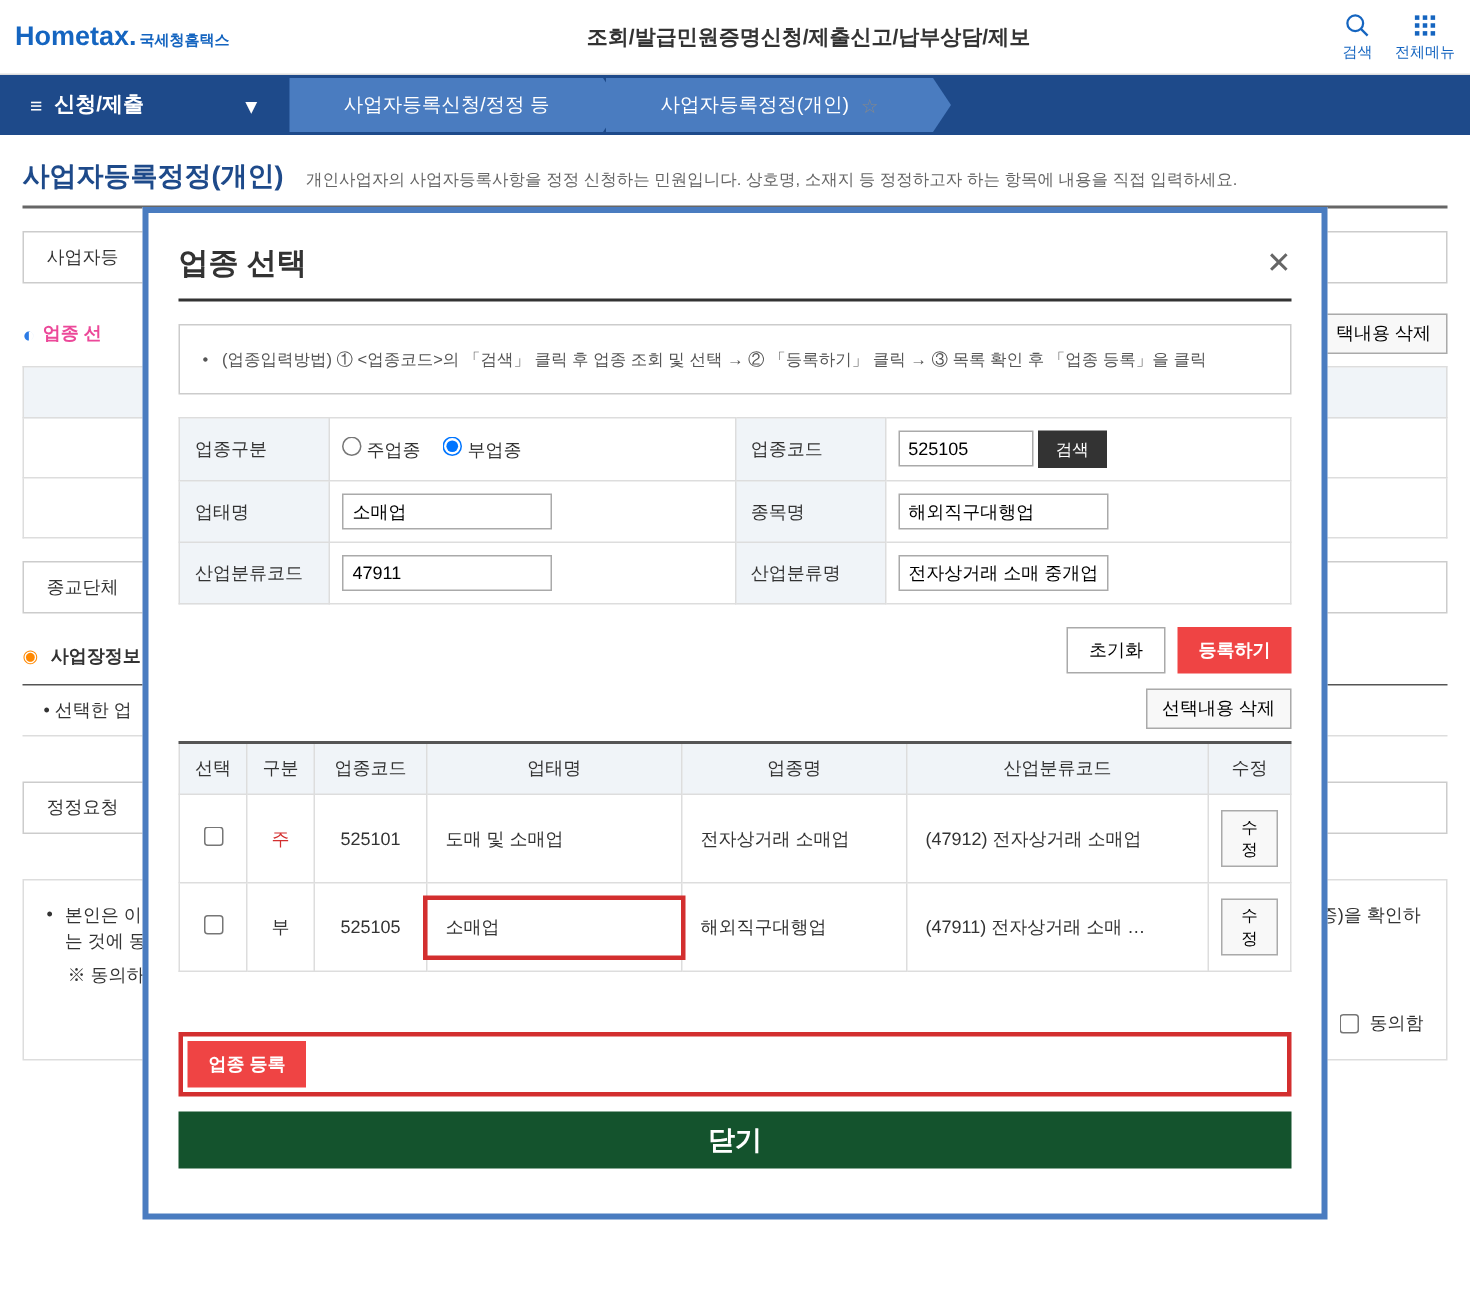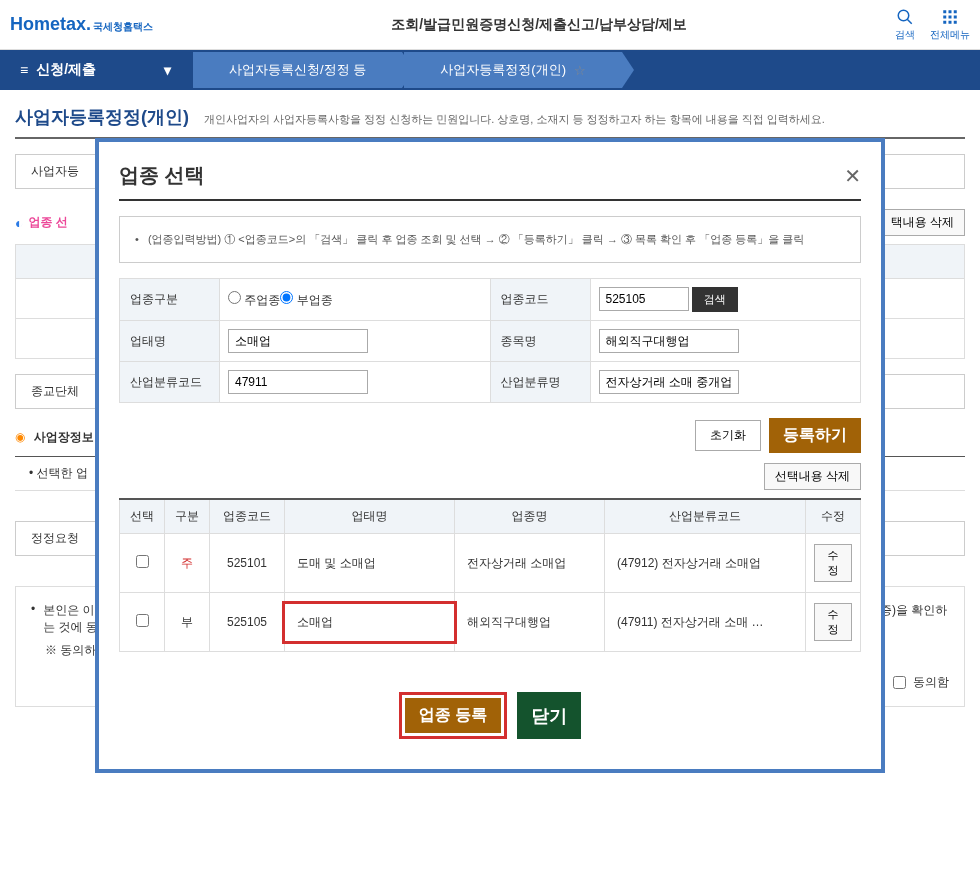--- a/index.html
+++ b/index.html
@@ -57,41 +57,41 @@
     .modal-title-row { display: flex; justify-content: space-between; align-items: center; border-bottom: 2px solid #333; padding-bottom: 10px; }
     .modal-title { font-size: 20px; font-weight: bold; }
     .close-icon { cursor: pointer; font-size: 20px; color: #666; }
     
     .help-box { border: 1px solid #ccc; padding: 15px; margin-top: 15px; font-size: 11px; color: #555; }
     .help-bullet { margin-right: 6px; }
     
     .form-table { width: 100%; border: 1px solid #ccc; border-collapse: collapse; margin-top: 15px; }
     .form-table th { background: #f0f4f8; padding: 10px; text-align: left; font-size: 12px; width: 100px; border: 1px solid #ddd; font-weight: normal; }
     .form-table td { padding: 8px; border: 1px solid #ddd; }
-    .radio-group { display: flex; align-items: center; }
+    .radio-group { display: flex; gap: 15px; align-items: center; }
     .input-field { border: 1px solid #aaa; padding: 4px 6px; width: 140px; font-size: 12px; }
     .input-narrow { width: 90px; }
     .btn-black { background: #333; color: #fff; border: none; padding: 5px 12px; cursor: pointer; font-size: 11px; }
     
     .modal-actions { display: flex; justify-content: flex-end; gap: 8px; margin-top: 15px; align-items: center; }
     .btn-white { background: #fff; border: 1px solid #aaa; padding: 6px 14px; cursor: pointer; font-size: 12px; }
-    .btn-blue { background: #a16207; color: #fff; border: none; padding: 7px 14px; cursor: pointer; font-size: 16px; font-weight: bold; }
+    .btn-blue { background: #ef4444; color: #fff; border: none; padding: 7px 14px; cursor: pointer; font-size: 12px; font-weight: bold; }
     .btn-dark { background: #14532d; color: #fff; border: none; padding: 7px 14px; cursor: pointer; font-size: 18px; font-weight: bold; }
     
     .modal-right-btn { text-align: right; margin-top: 10px; }
     
     table.modal-list { width: 100%; border-collapse: collapse; border-top: 2px solid #555; margin-top: 8px; }
     table.modal-list th { background: #f0f4f8; padding: 8px; border: 1px solid #ddd; font-size: 12px; font-weight: normal; }
     table.modal-list td { padding: 10px 8px; border: 1px solid #ddd; font-size: 12px; text-align: center; }
     table.modal-list td.left { text-align: left; padding-left: 12px; }
     .gubun-primary { color: #d32f2f; }
     .cell-highlight { outline: 3px solid #d32f2f; }
     .btn-register-wrap { border: 3px solid #d32f2f; padding: 3px; }
     
-    .modal-bottom { display: flex; justify-content: center; gap: 10px; margin-top: 40px; margin-bottom: 10px; }
+    .modal-bottom { display: flex; justify-content: center; gap: 10px; margin-top: 40px; margin-bottom: 10px; flex-direction: column; }
     
     .btn-edit-small { background: #f8f8f8; border: 1px solid #aaa; padding: 3px 10px; cursor: pointer; font-size: 11px; }
   </style>
 </head>
 <body>
 
 <div class="header">
   <div class="logo">
     <span>Hometax.</span>
     <span class="logo-small">국세청홈택스</span>

